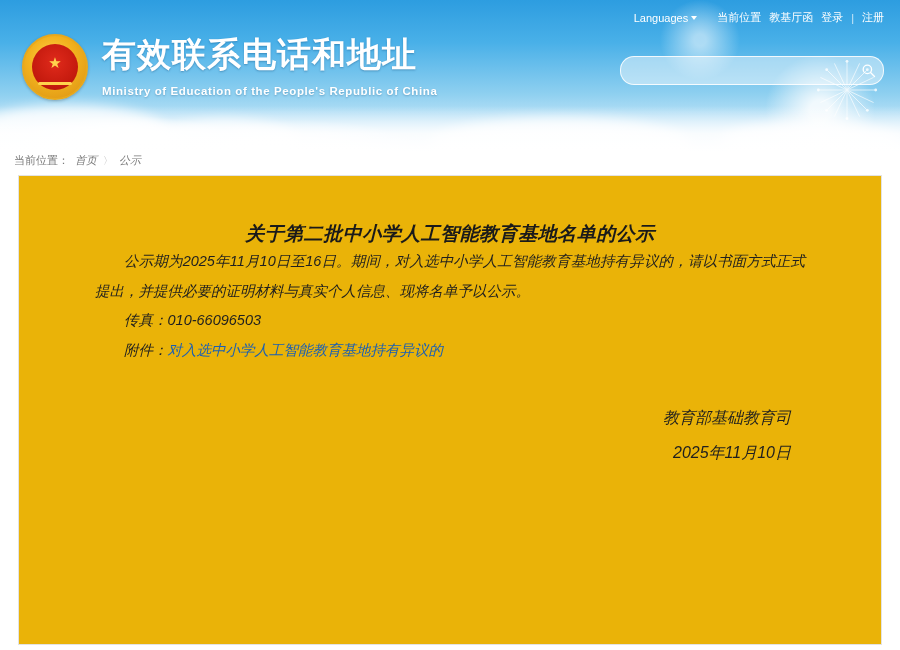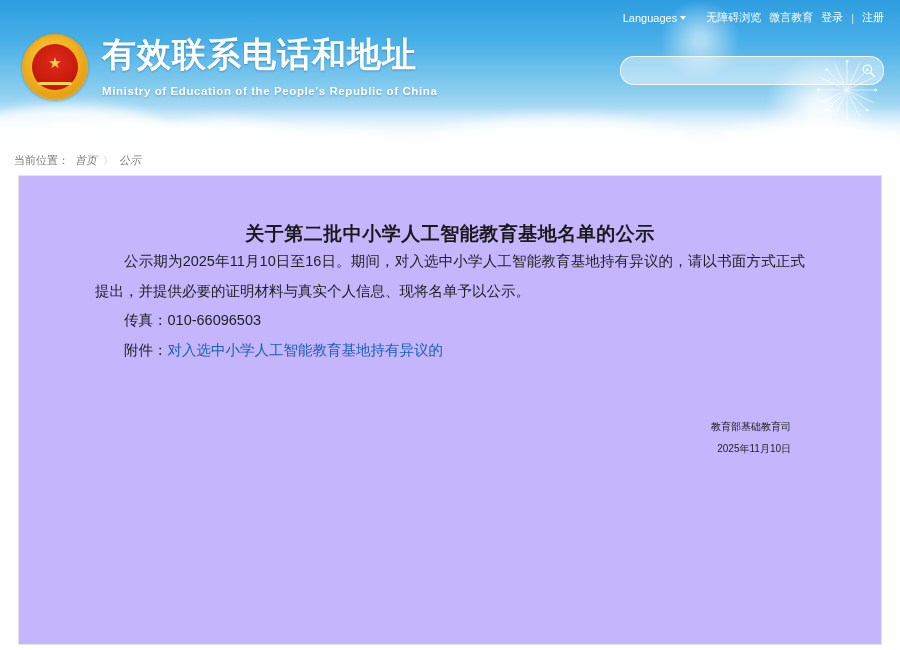--- a/index.html
+++ b/index.html
@@ -206,23 +206,24 @@
   .breadcrumb a { color: #7a7a7a; text-decoration: none; font-style: italic; }
   .breadcrumb .bsep { color: #b5b5b5; font-size: 10px; }
 
   
   .card {
     position: absolute;
     left: 18px;
     top: 175px;
     width: 864px;
     height: 470px;
-    background: #c4b5fd;
+    background: #eab308;
     border: 1px solid #e3e3e3;
     box-sizing: border-box;
+    font-style: italic;
   }
   .doc {
     padding: 45px 76px 0 76px;
   }
   .doc-title {
     text-align: center;
     font-family: "Liberation Sans", sans-serif;
     font-size: 19px;
     font-weight: bold;
     color: #1a1a1a;
@@ -238,23 +239,23 @@
   .p-indent { text-indent: 2em; }
   .gap-1 { margin-top: 26px; }
   .gap-2 { margin-top: 20px; }
   .gap-3 { margin-top: 20px; }
   .gap-4 { margin-top: 22px; }
   .attach-link {
     color: #1a5fb4;
     text-decoration: none;
   }
   .signature {
-    margin-top: 50px;
+    margin-top: 34px;
     text-align: right;
-    font-size: 10px;
+    font-size: 16px;
     color: #1f1f1f;
     line-height: 2.2;
     padding-right: 14px;
   }
 </style>
 </head>
 <body>
 
 <div class="page">
 
@@ -293,22 +294,22 @@
         <circle cx="9" cy="50" r="2"></circle>
           <circle cx="21" cy="21" r="2"></circle>
       </g>
     </svg>
 
     <div class="topnav">
       <a class="lang" href="#">
         <span>Languages</span>
         <span class="caret"></span>
       </a>
-      <a href="#">无障碍浏览</a>
-      <a href="#">微言教育</a>
+      <a href="#">当前位置</a>
+      <a href="#">教基厅函</a>
       <a href="#">登录</a>
       <span class="sep">|</span>
       <a href="#">注册</a>
     </div>
 
     <div class="search">
       <input type="text" placeholder="" style="">
       <span class="sicon">
         <svg width="15" height="15" viewBox="0 0 20 20">
           <circle cx="8.5" cy="8.5" r="5.6" fill="none" stroke="#ffffff" stroke-width="1.8"></circle>

